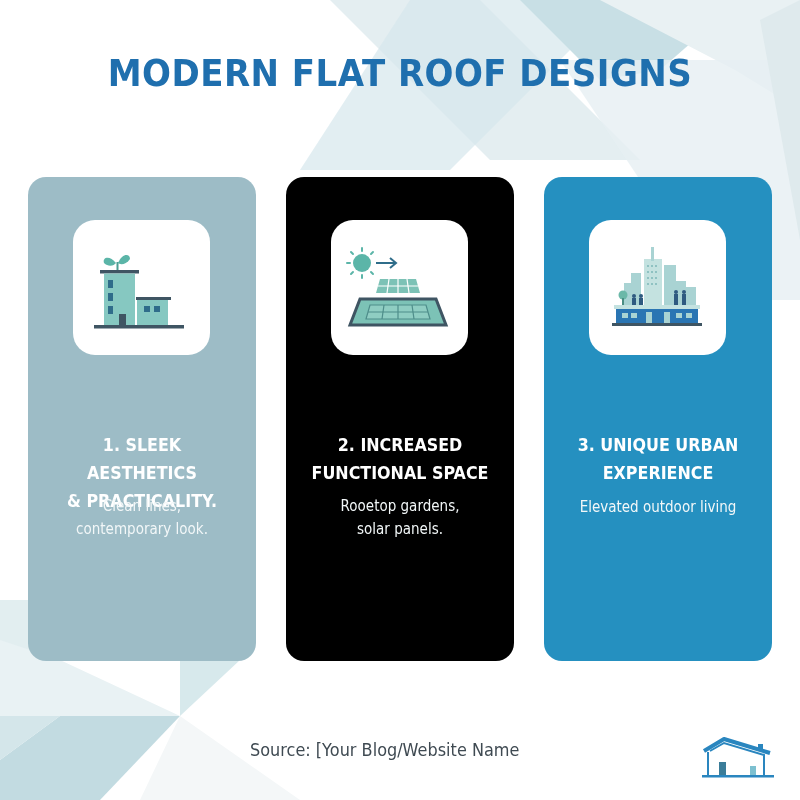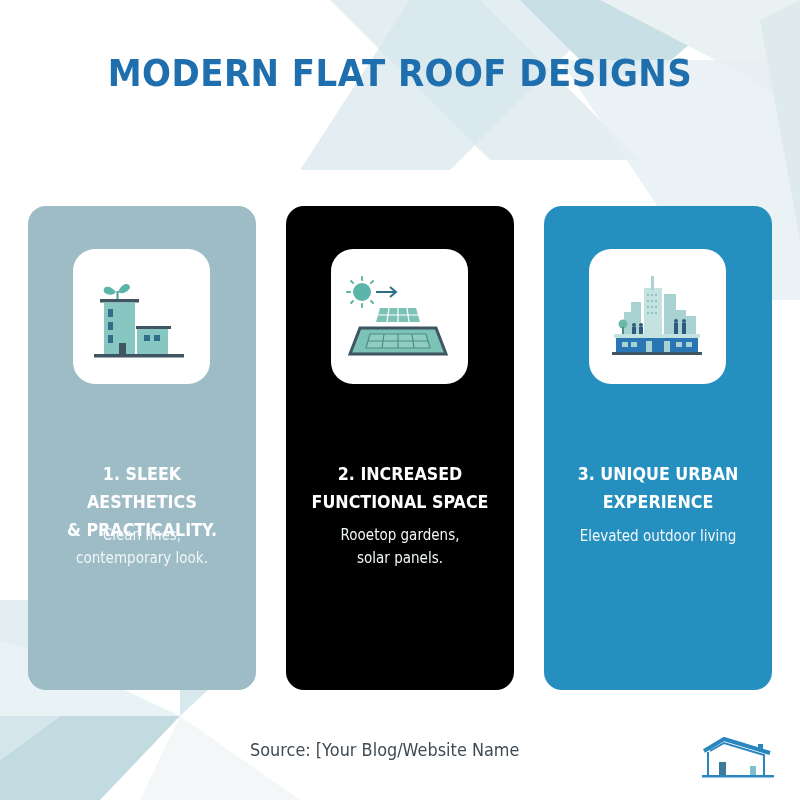--- a/index.html
+++ b/index.html
@@ -19,21 +19,21 @@
     font-weight: bold;
     font-size: 37px;
     letter-spacing: 0.5px;
     color: #1f6fae;
     z-index: 2;
     transform: scaleX(0.92);
   }
 
   .card {
     position: absolute; top: 177px; width: 228px; height: 484px;
-    border-radius: 18px; z-index: 2; margin-top: 29px;
+    border-radius: 18px; z-index: 2;
   }
   .card-1 { left: 28px; background: #9dbcc6; }
   .card-2 { left: 286px; background: #000000; }
   .card-3 { left: 544px; background: #2590c0; padding-left: 16px; }
 
   .icon-box {
     position: absolute; top: 43px; left: 45px; width: 137px; height: 135px;
     background: #ffffff; border-radius: 22px;
     display: flex; align-items: center; justify-content: center;
   }

